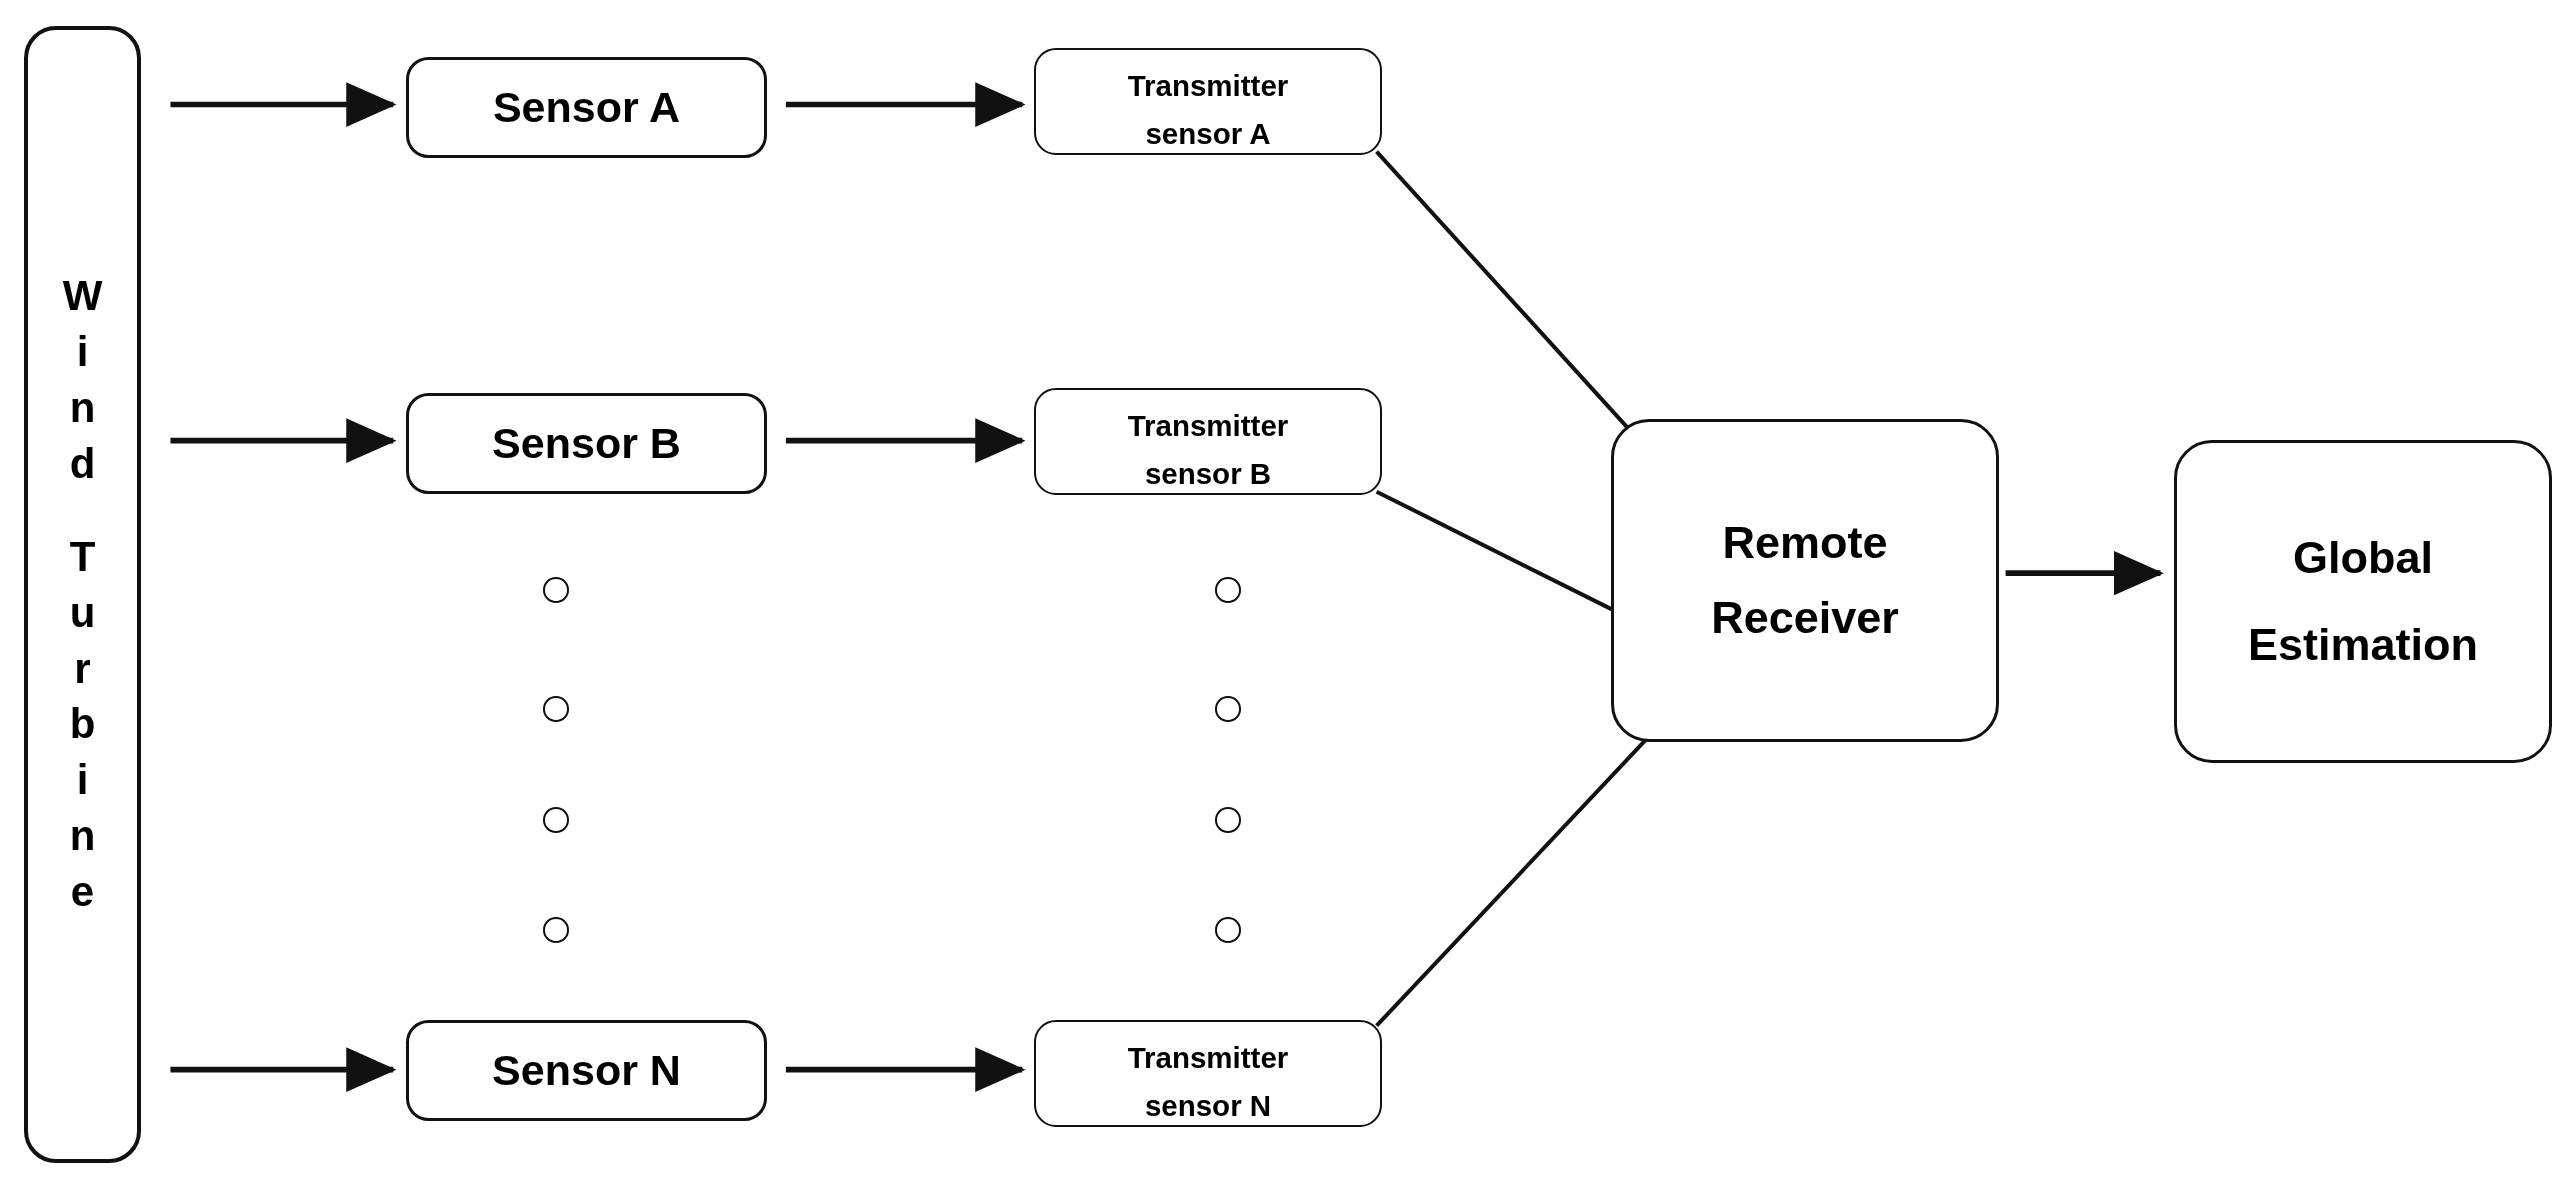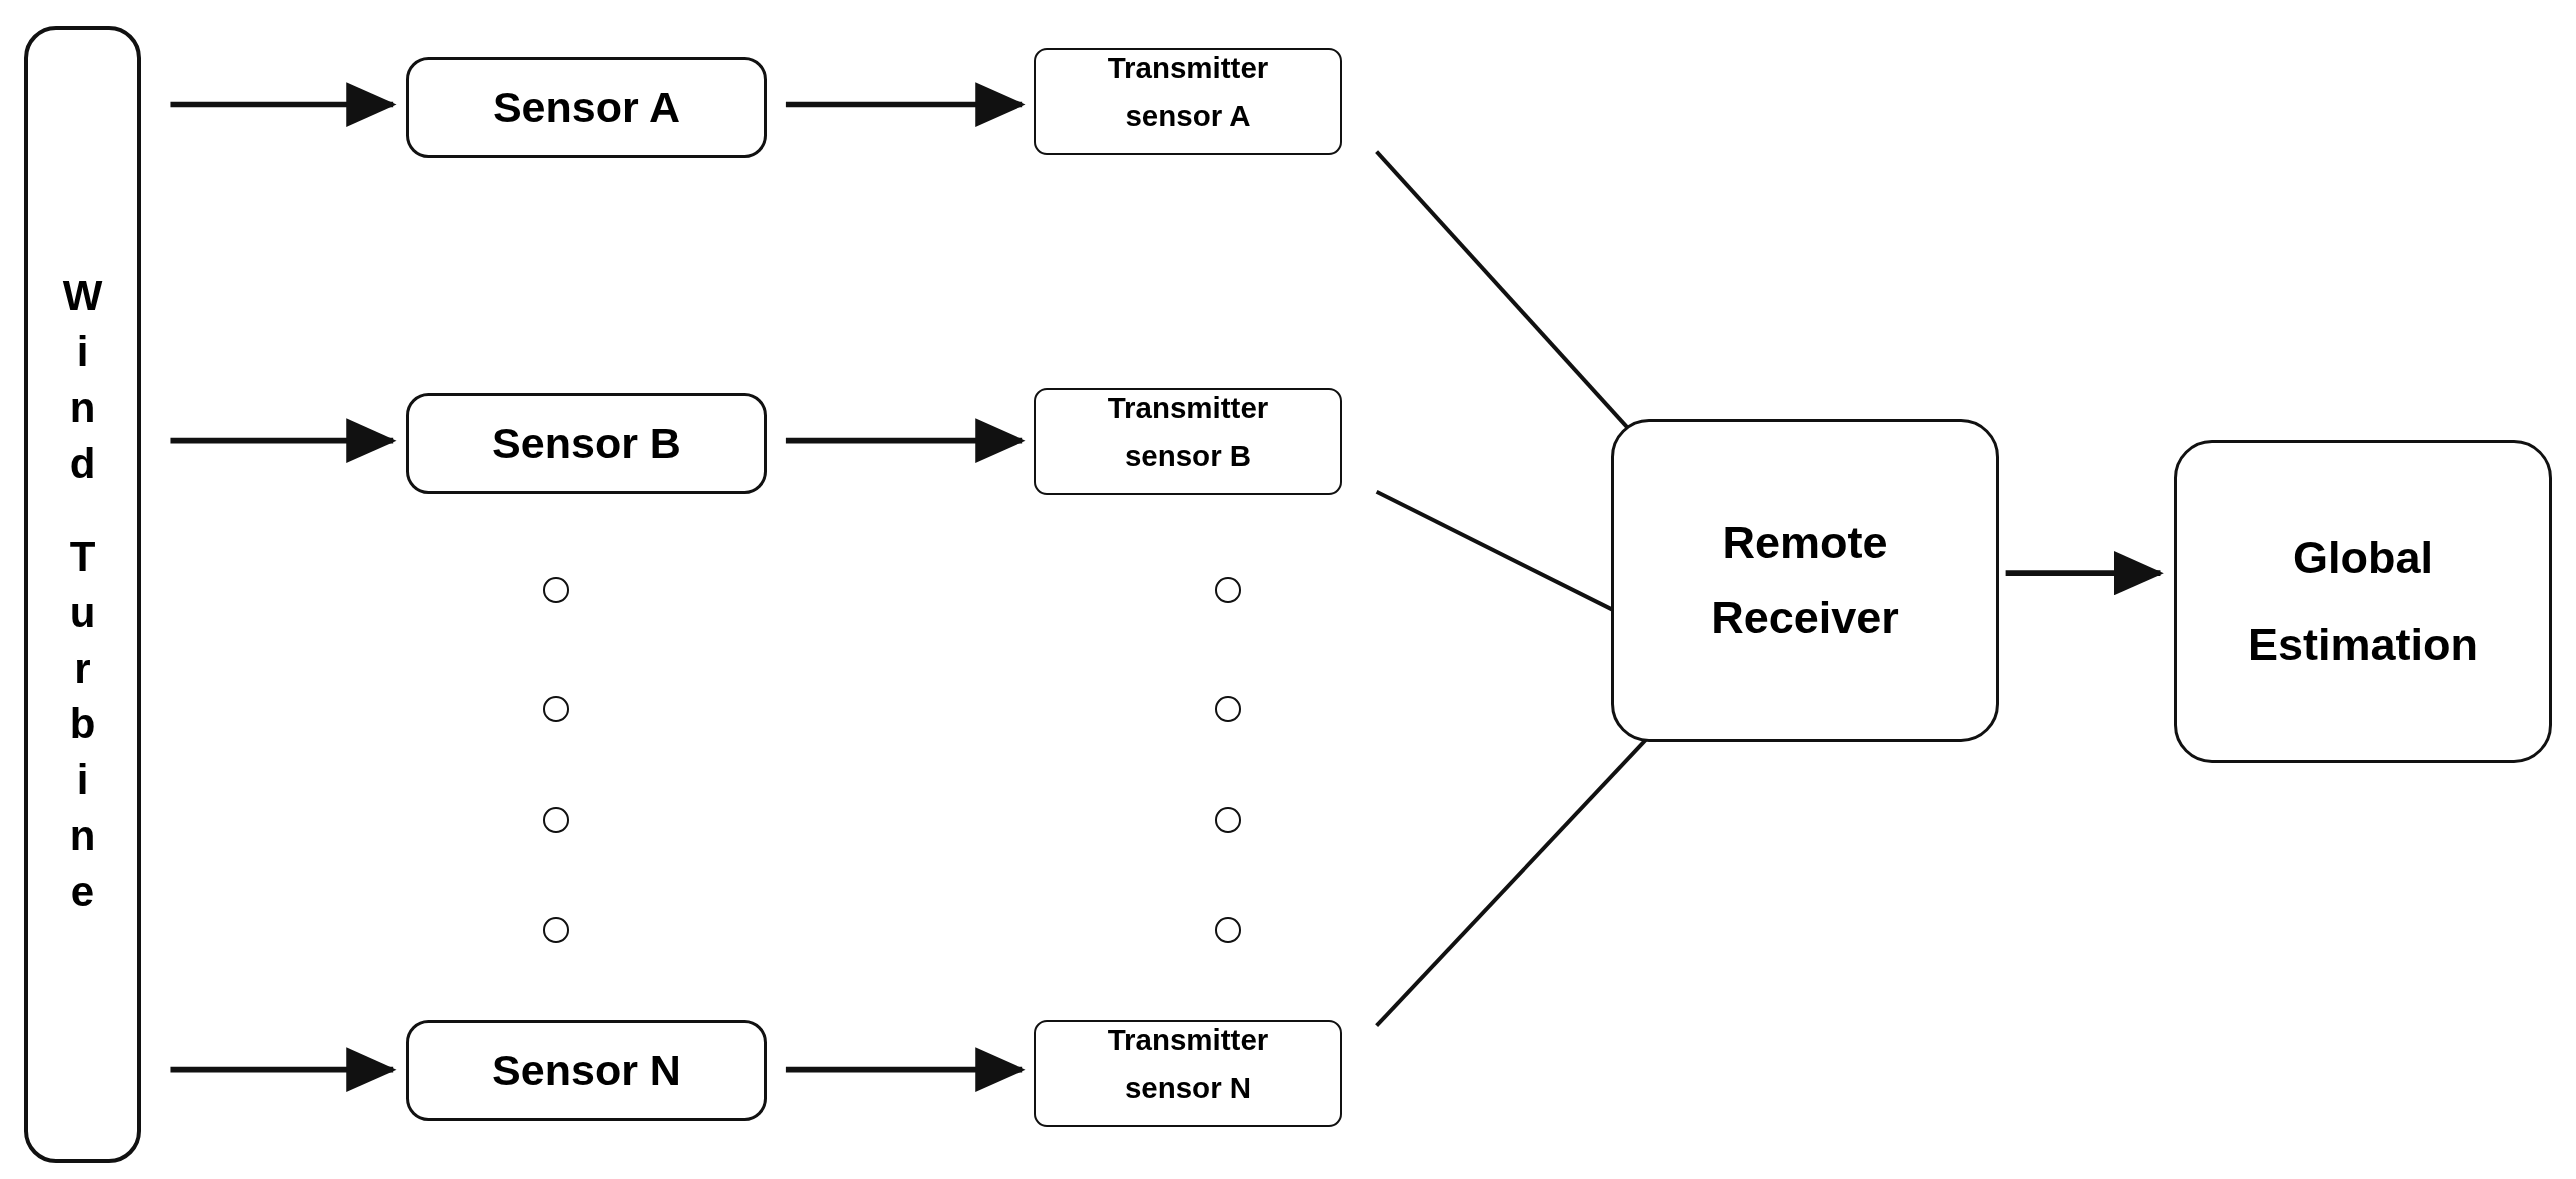--- a/index.html
+++ b/index.html
@@ -68,27 +68,27 @@
     font-size: 43px;
     border-radius: 22.4px;
   }
   #sensor-a { top: 57px; }
   #sensor-b { top: 393px; }
   #sensor-n { top: 1020px; }
 
   
   .transmitter-box {
     left: 1034px;
-    width: 308px;
+    width: 348px;
     height: 107px;
     font-size: 29.5px;
-    border-radius: 13px;
+    border-radius: 22px;
     border-width: 2.4px;
     flex-direction: column;
-    justify-content: flex-start;
+    justify-content: flex-end;
   }
   .transmitter-box .ln { display: block; }
   .transmitter-box .ln + .ln { margin-top: 11.2px; }
   #transmitter-a { top: 48px; }
   #transmitter-b { top: 388px; }
   #transmitter-n { top: 1020px; }
 
   
   #remote-receiver {
     left: 1611px;

